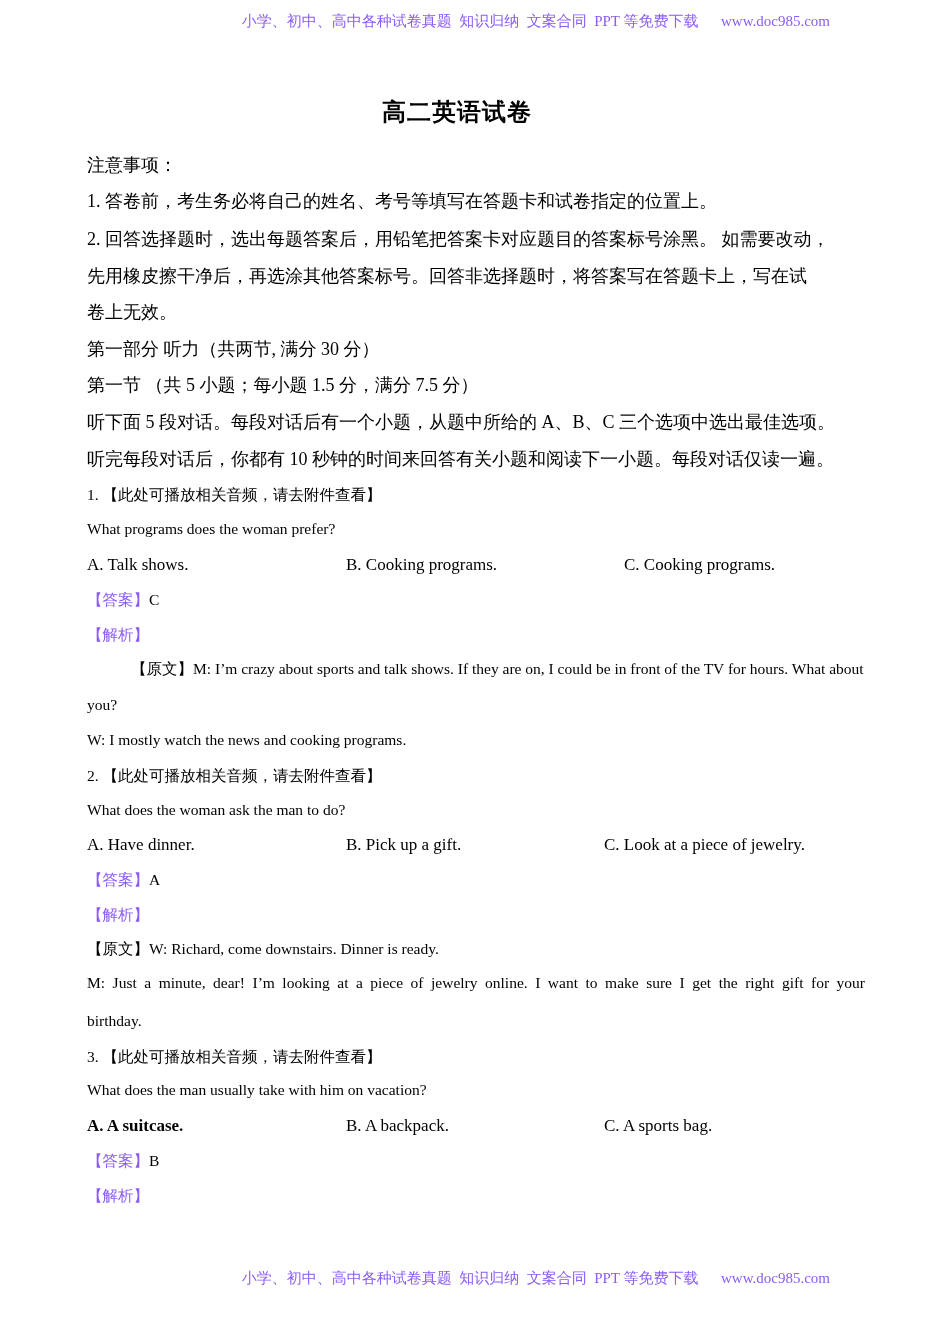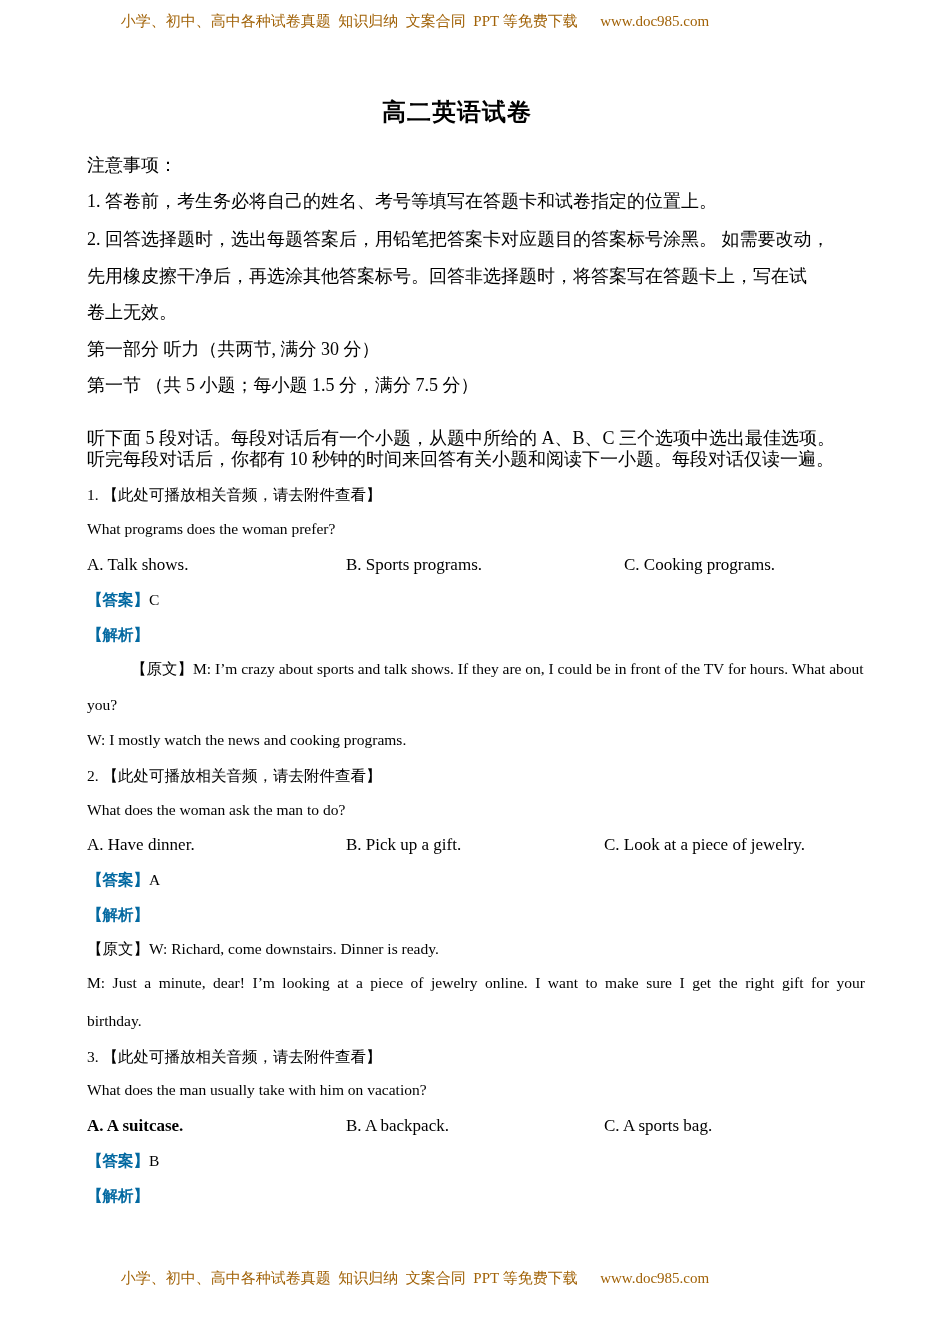--- a/index.html
+++ b/index.html
@@ -12,23 +12,23 @@
       height: 1344px;
       position: relative;
       overflow: hidden;
       font-family: "Liberation Serif", "DejaVu Serif", serif;
       color: #000000;
     }
     .page-header, .page-footer {
       position: absolute;
       left: 0;
       width: 830px;
-      text-align: center;
+      text-align: right;
       font-size: 15px;
-      color: #a16207;
+      color: #8b5cf6;
       white-space: pre;
     }
     .page-header { top: 12px; }
     .page-footer { top: 1269px; }
     .doc-title {
       position: absolute;
       top: 96px;
       left: 16px;
       width: 882px;
       text-align: center;
@@ -45,22 +45,21 @@
     .bold {
       font-weight: normal;
       font-size: 18px;
     }
     .opt {
       position: absolute;
       white-space: nowrap;
       font-size: 17px;
     }
     .tag {
-      color: #0369a1;
-      font-weight: bold;
+      color: #8b5cf6;
     }
     .justify {
       width: 778px;
       text-align: justify;
       text-align-last: justify;
     }
   </style>
 </head>
 <body>
 
@@ -69,27 +68,27 @@
 <div class="doc-title">高二英语试卷</div>
 
 <div class="line bold" style="top:153px;">注意事项：</div>
 <div class="line bold" style="top:189px;">1. 答卷前，考生务必将自己的姓名、考号等填写在答题卡和试卷指定的位置上。</div>
 <div class="line bold" style="top:227px;">2. 回答选择题时，选出每题答案后，用铅笔把答案卡对应题目的答案标号涂黑。 如需要改动，</div>
 <div class="line bold" style="top:264px;">先用橡皮擦干净后，再选涂其他答案标号。回答非选择题时，将答案写在答题卡上，写在试</div>
 <div class="line bold" style="top:300px;">卷上无效。</div>
 
 <div class="line bold" style="top:337px;">第一部分  听力（共两节, 满分 30 分）</div>
 <div class="line bold" style="top:373px;">第一节 （共 5 小题；每小题 1.5 分，满分 7.5 分）</div>
-<div class="line bold" style="top:426px;">听下面 5 段对话。每段对话后有一个小题，从题中所给的 A、B、C 三个选项中选出最佳选项。</div>
+<div class="line bold" style="top:410px;">听下面 5 段对话。每段对话后有一个小题，从题中所给的 A、B、C 三个选项中选出最佳选项。</div>
 <div class="line bold" style="top:447px;">听完每段对话后，你都有 10 秒钟的时间来回答有关小题和阅读下一小题。每段对话仅读一遍。</div>
 
 <div class="line" style="top:485px;">1. 【此处可播放相关音频，请去附件查看】</div>
 <div class="line" style="top:520px;">What programs does the woman prefer?</div>
 <div class="opt" style="top:555px; left:87px;">A. Talk shows.</div>
-<div class="opt" style="top:555px; left:346px;">B. Sports programs.</div>
+<div class="opt" style="top:555px; left:346px;">B. Cooking programs.</div>
 <div class="opt" style="top:555px; left:624px;">C. Cooking programs.</div>
 <div class="line" style="top:590px;">
   <span class="tag">【答案】</span><span>C</span>
 </div>
 <div class="line" style="top:625px;">
   <span class="tag">【解析】</span>
 </div>
 <div class="line" style="top:659px;margin-left:44px;">
   <span>【原文】</span><span>M: I’m crazy about sports and talk shows. If they are on, I could be in front of the TV for hours. What about</span>
 </div>

